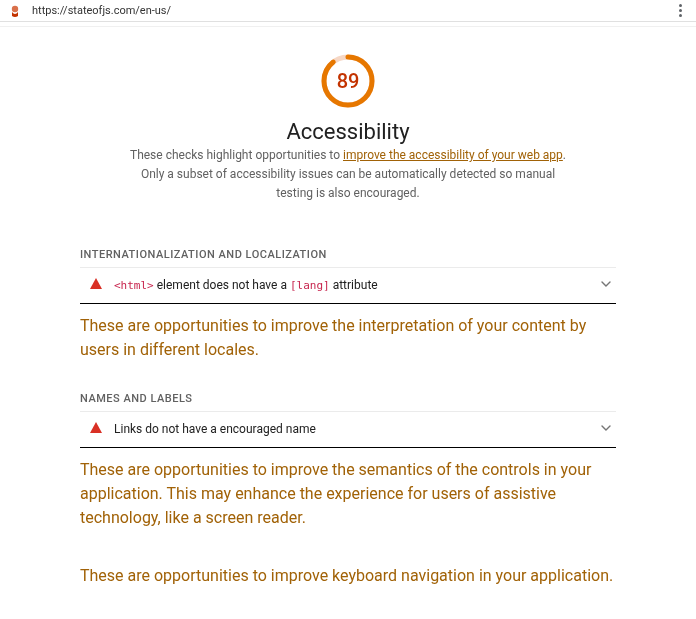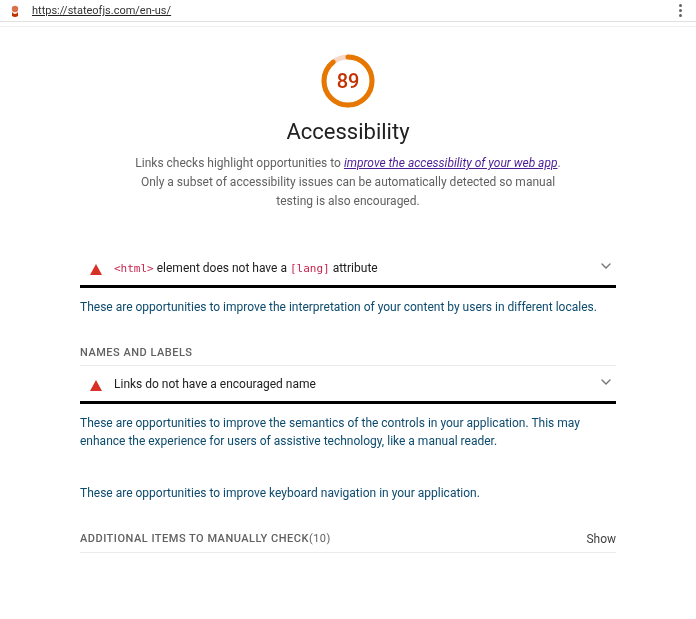--- a/index.html
+++ b/index.html
@@ -1,41 +1,41 @@
 <!DOCTYPE html>
 <html><head>
 <meta charset="utf-8">
 <style>
   * { margin: 0; padding: 0; box-sizing: border-box; }
   body { font-family: -apple-system, BlinkMacSystemFont, "Segoe UI", Roboto, Helvetica, Arial, sans-serif; background: #fff; color: #212121; font-size: 13px; }
-  .browser-bar { display: flex; align-items: center; padding: 0 8px; border-bottom: 1px solid #e0e0e0; height: 22px; text-decoration: underline; }
+  .browser-bar { display: flex; align-items: center; padding: 0 8px; border-bottom: 1px solid #e0e0e0; height: 22px; }
   .favicon { width: 14px; height: 14px; margin-right: 6px; display:flex; align-items:center; justify-content:center;}
   .url { flex: 1; font-size: 11px; color: #333; padding: 2px 4px; }
   .kebab { width: 16px; display:flex; flex-direction:column; align-items:center; justify-content:center; gap:2px; cursor:pointer; }
   .kebab span { width:3px; height:3px; background:#5f6368; border-radius:50%; display:block; }
   .thin-divider { height:1px; background:#f0f0f0; margin: 4px 0 0 0; }
   .page { padding: 20px 80px 30px 80px; }
   .gauge-wrap { display:flex; flex-direction:column; align-items:center; margin-bottom: 14px; margin-top: 6px;}
   .gauge { width: 56px; height: 56px; position: relative; }
   .gauge svg { transform: rotate(-90deg); }
   .gauge-num { position:absolute; top:0; left:0; right:0; bottom:0; display:flex; align-items:center; justify-content:center; font-size: 20px; font-weight: 500; color:#c33300; }
-  .category-title { text-align:center; font-size: 22px; font-weight: 400; color:#212121; margin: 10px 0 10px 0; }
+  .category-title { text-align:center; font-size: 22px; font-weight: 400; color:#212121; margin: 10px 0 2px 0; }
   .intro { text-align:center; font-size: 12px; color:#616161; line-height: 1.6; max-width: 440px; margin: 0 auto 24px auto; }
-  .intro a { color: #4c1d95; text-decoration: underline; font-style: italic; }
+  .intro a { color: #a16207; text-decoration: underline; }
   .section-header { font-size: 11px; font-weight: 500; letter-spacing: 0.5px; color:#616161; text-transform: uppercase; padding: 6px 0 6px 0; border-bottom: 1px solid #ebebeb; display:flex; align-items:center; }
   .section-header .count { font-weight:400; }
   .section-header .spacer { flex:1; }
   .section-header .show { font-size: 12px; color:#424242; text-transform:none; letter-spacing:0; font-weight:400; cursor:pointer; }
-  .audit-row { display:flex; align-items:flex-end; padding: 10px 4px 10px 10px; border-bottom: 3px solid #000000; font-size: 12px; color:#212121; cursor:pointer; }
+  .audit-row { display:flex; align-items:flex-start; padding: 10px 4px 10px 10px; border-bottom: 1px solid #000000; font-size: 12px; color:#212121; cursor:pointer; }
   .audit-row .tri { margin-right: 12px; }
   .audit-row .title { flex:1; }
   .audit-row .chev { color:#757575; }
   .tri svg { display:block; }
   code.inline { font-family: ui-monospace, SFMono-Regular, Menlo, Consolas, monospace; font-size: 11px; color: #c7254e; }
-  .section-desc { font-size: 12px; color:#0c4a6e; line-height:1.5; padding: 10px 0 24px 0; }
+  .section-desc { font-size: 16px; color:#a16207; line-height:1.5; padding: 10px 0 24px 0; }
 </style>
 </head>
 <body>
 
 <div class="browser-bar">
   <span class="favicon">
     <svg width="14" height="14" viewBox="0 0 14 14">
         <circle cx="7" cy="5" r="3.2" fill="#d9704a"></circle>
         <path d="M4 8 Q7 12 10 8 L10 12 Q7 14 4 12 Z" fill="#c33300"></path>
       </svg>
@@ -54,24 +54,27 @@
   <div class="gauge-wrap">
     <div class="gauge">
       <svg width="56" height="56" viewBox="0 0 56 56">
         <circle cx="28" cy="28" r="24" fill="none" stroke="#f6d7c5" stroke-width="5"></circle>
         <circle cx="28" cy="28" r="24" fill="none" stroke="#e67700" stroke-width="5" stroke-dasharray="134 151" stroke-linecap="round"></circle>
       </svg>
       <div class="gauge-num">89</div>
     </div>
     <h1 class="category-title">Accessibility</h1>
     <p class="intro">
-      <span>Links checks highlight opportunities to </span><a href="#">improve the accessibility of your web app</a><span>. Only a subset of accessibility issues can be automatically detected so manual testing is also encouraged.</span>
+      <span>These checks highlight opportunities to </span><a href="#">improve the accessibility of your web app</a><span>. Only a subset of accessibility issues can be automatically detected so manual testing is also encouraged.</span>
     </p>
   </div>
 
+  <div class="section-header">
+    <span>INTERNATIONALIZATION AND LOCALIZATION</span>
+  </div>
   <div class="audit-row">
     <span class="tri">
       <svg width="12" height="11" viewBox="0 0 12 11">
           <polygon points="6,0 12,11 0,11" fill="#d93025"></polygon>
         </svg>
     </span>
     <span class="title">
       <code class="inline">&lt;html&gt;</code><span> element does not have a </span><code class="inline">[lang]</code><span> attribute</span>
     </span>
     <span class="chev">
@@ -91,21 +94,21 @@
           <polygon points="6,0 12,11 0,11" fill="#d93025"></polygon>
         </svg>
     </span>
     <span class="title">Links do not have a encouraged name</span>
     <span class="chev">
       <svg width="12" height="12" viewBox="0 0 12 12">
           <path d="M2 4 L6 8 L10 4" stroke="#757575" stroke-width="1.4" fill="none" stroke-linecap="round"></path>
         </svg>
     </span>
   </div>
-  <div class="section-desc">These are opportunities to improve the semantics of the controls in your application. This may enhance the experience for users of assistive technology, like a manual reader.</div>
+  <div class="section-desc">These are opportunities to improve the semantics of the controls in your application. This may enhance the experience for users of assistive technology, like a screen reader.</div>
 
   <div class="section-desc">These are opportunities to improve keyboard navigation in your application.</div>
 
   <div class="section-header">
     <span>ADDITIONAL ITEMS TO MANUALLY CHECK</span>
       <span class="count"> (10)</span>
     <span class="spacer"></span>
     <span class="show">Show</span>
   </div>
 

